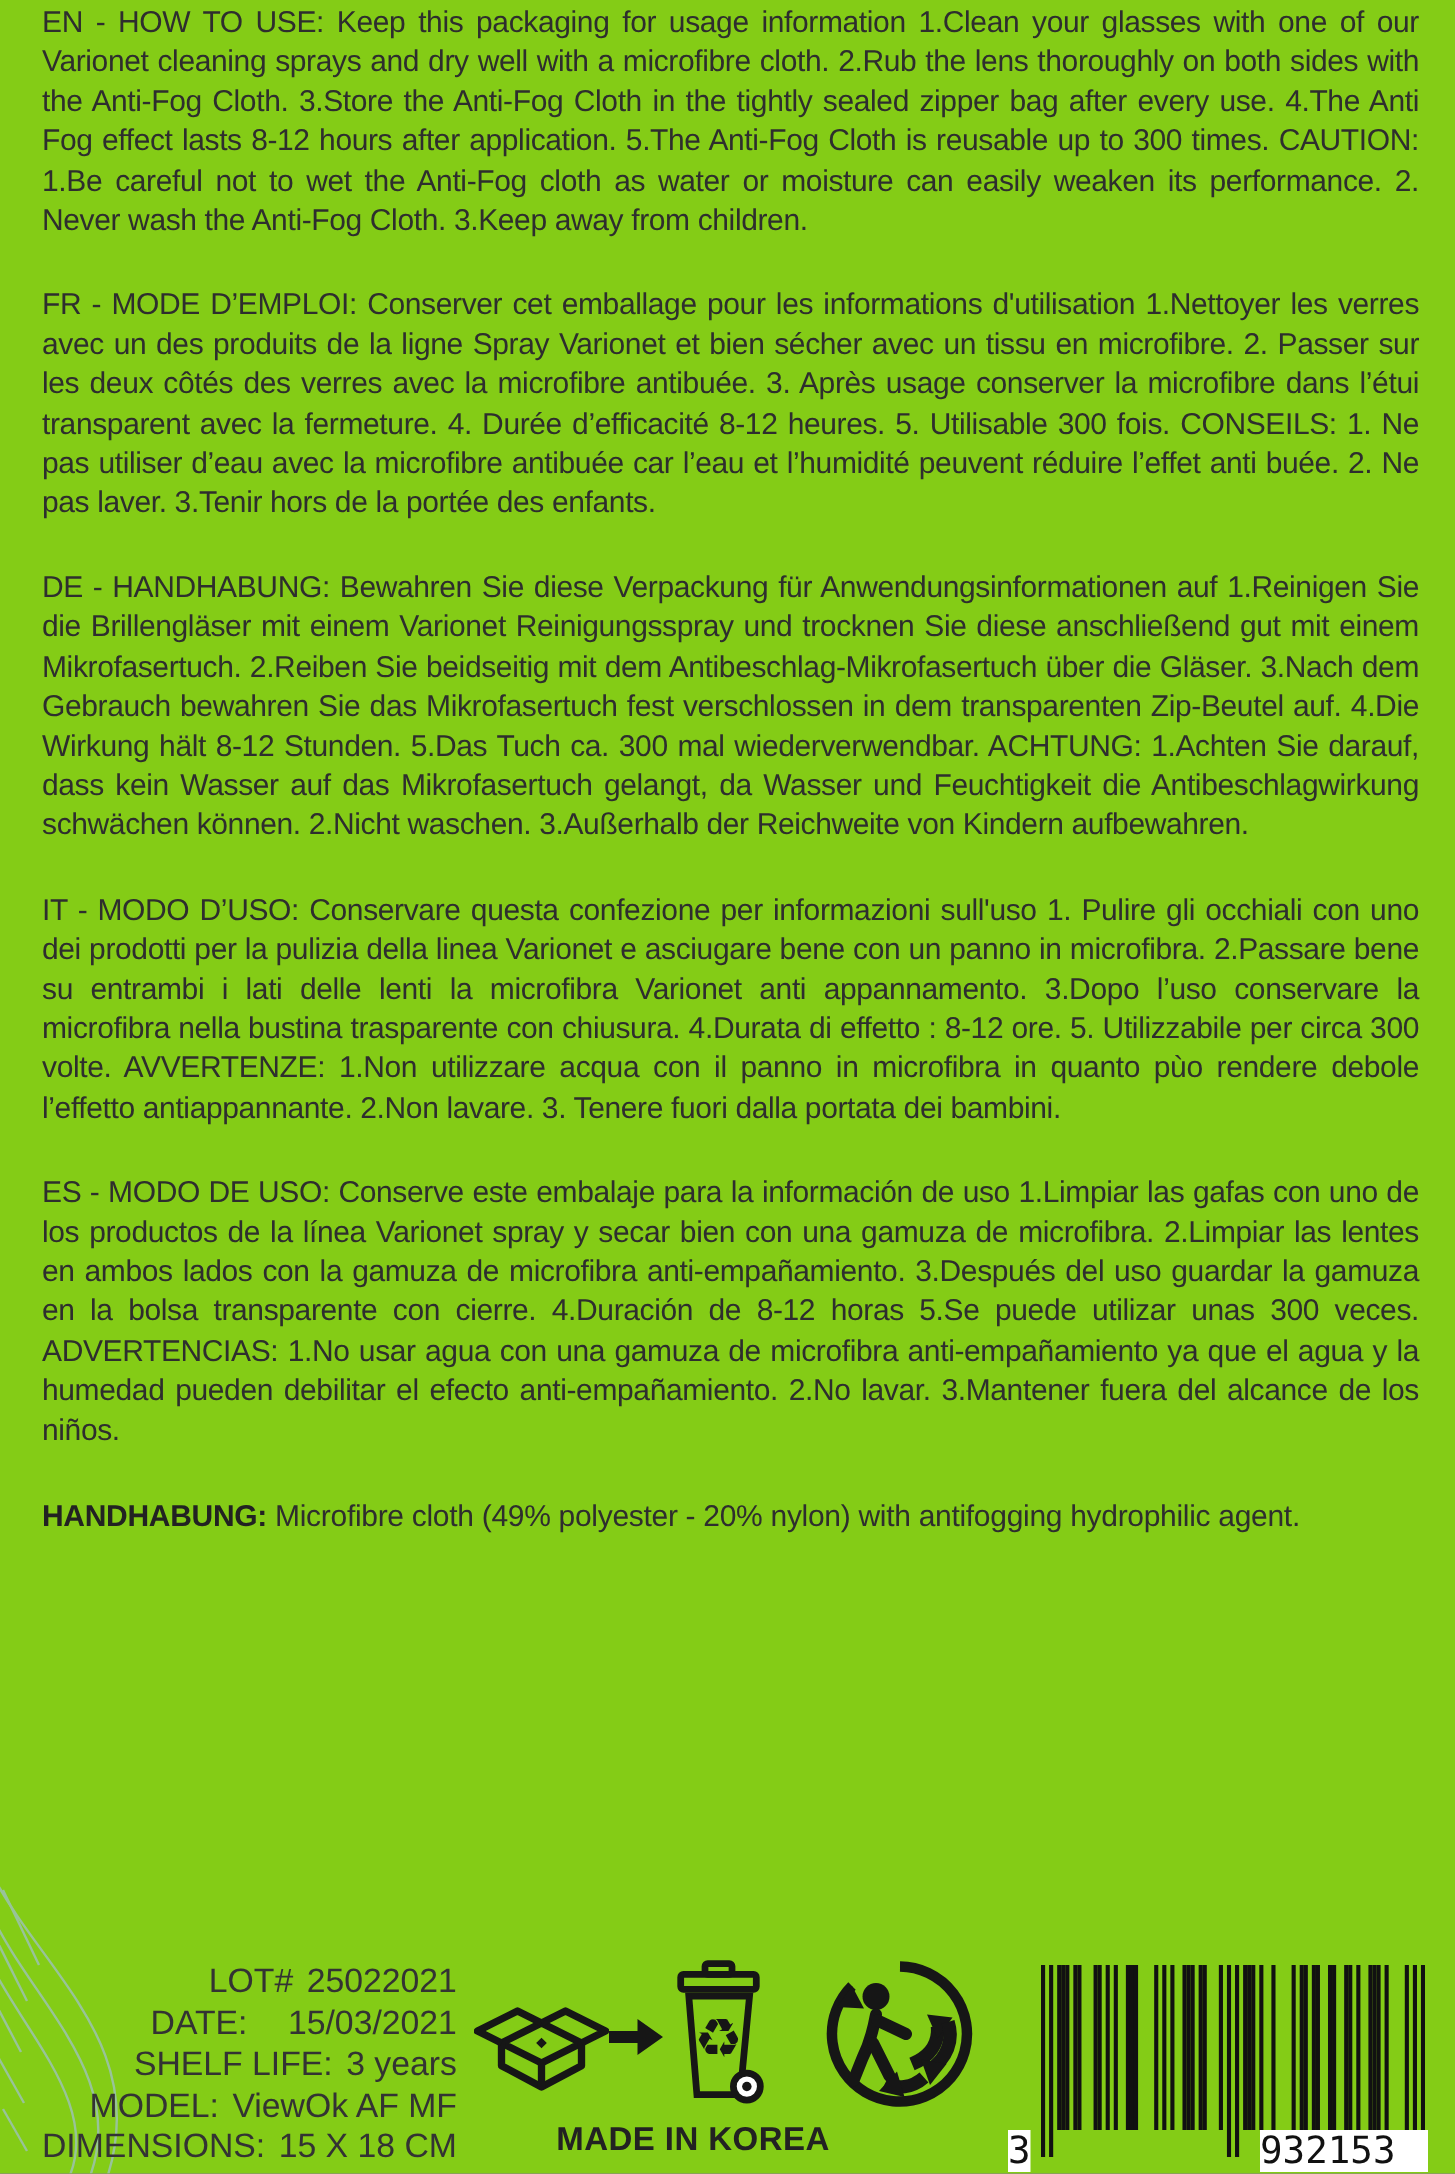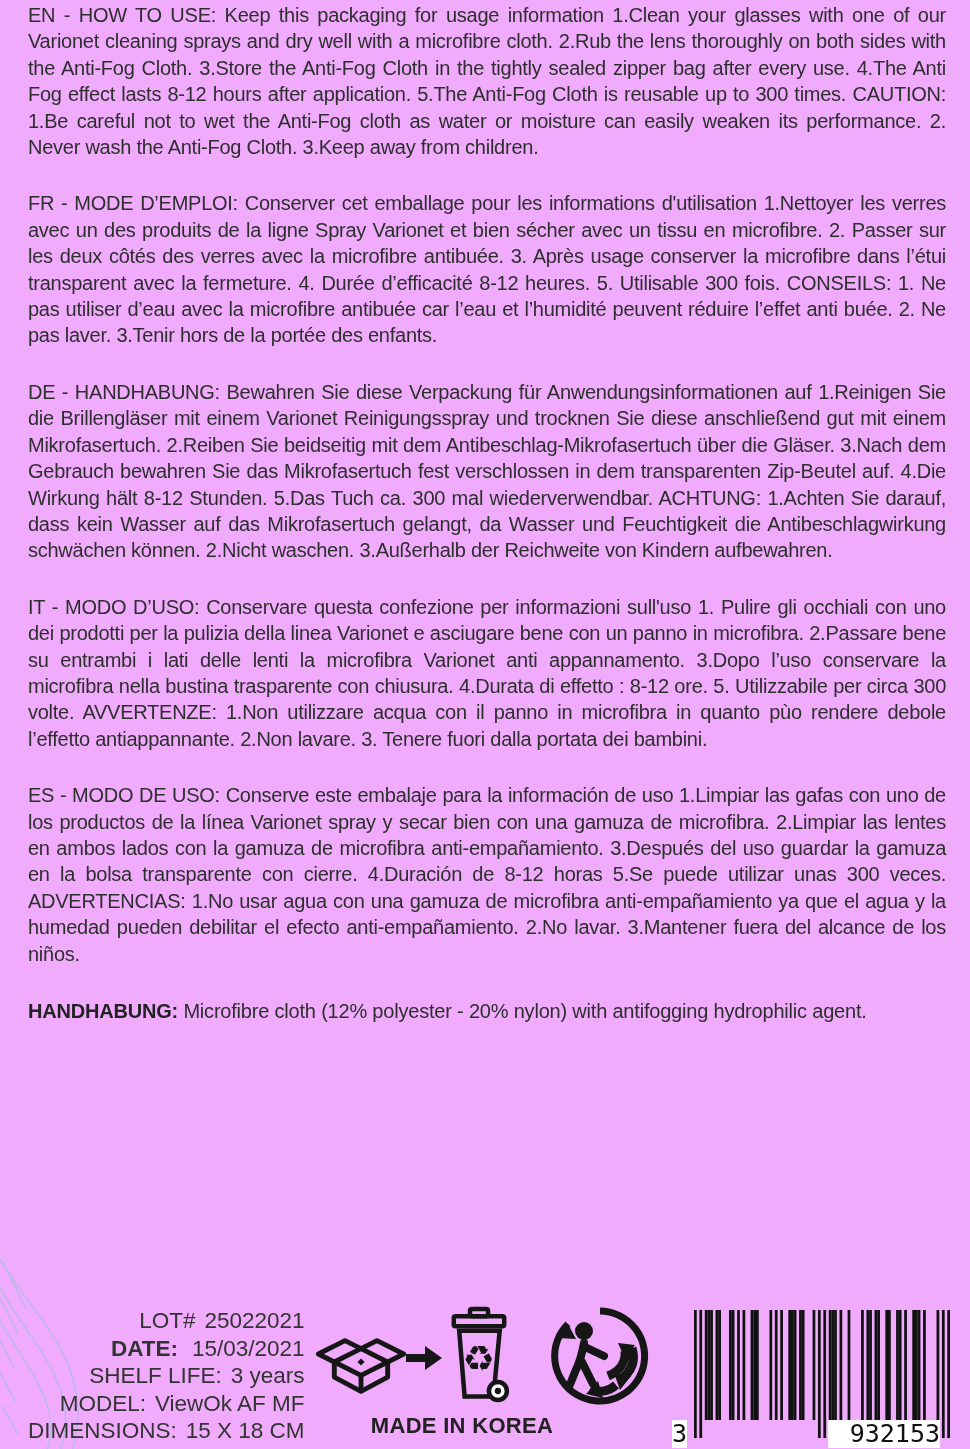--- a/index.html
+++ b/index.html
@@ -1,18 +1,18 @@
 <!DOCTYPE html>
 <html><head>
 <meta charset="utf-8">
 <style>
   html,body{margin:0;padding:0;background:#888;}
   .sheet{
     position:relative;width:970px;height:1449px;margin:0 auto;
-    background:#f0abfc;overflow:hidden;
+    background:#84cc16;overflow:hidden;
     font-family:"Liberation Sans",sans-serif;color:#2e2e2e;
   }
   .text-col{position:absolute;left:28px;right:24px;top:2px;}
   .para{
     margin:0 0 30px 0;text-align:justify;
     font-size:20px;line-height:26.4px;letter-spacing:-0.25px;color:#2e2e2e;
   }
   .details{margin-top:32px;}
   .detail{margin:0 0 7px 0;font-size:20px;line-height:25.5px;letter-spacing:-0.2px;}
   .detail .lbl{font-weight:700;color:#222;}
@@ -25,21 +25,21 @@
     position:absolute;left:362px;top:1413px;width:200px;text-align:center;
     font-weight:700;font-size:22px;letter-spacing:0.3px;color:#222;
   }
   .barcode{position:absolute;left:694px;top:1310px;width:258px;height:139px;}
   .bc-digits span{
     position:absolute;top:110px;font-family:"DejaVu Sans Mono",monospace;
     font-size:25px;line-height:1.1;color:#111;background:#fff;
   }
   .bc-first{left:-22px;}
   .bc-left{left:9px;width:112px;text-align:left;margin-top:32px;}
-  .bc-right{left:134px;width:112px;text-align:right;}
+  .bc-right{left:146px;width:112px;text-align:left;}
   .feather{position:absolute;left:-8px;top:1246px;}
 </style>
 </head>
 <body>
 
 <div class="sheet">
 
   <svg class="feather" width="110" height="210" viewBox="0 0 110 210" fill="none">
     <g stroke="#a3bfe0" stroke-width="1.6" opacity="0.65">
       <path d="M4 6 C 38 70, 110 120, 78 210"></path>
@@ -56,31 +56,31 @@
   <div class="text-col">
     <p class="para">EN - HOW TO USE: Keep this packaging for usage information 1.Clean your glasses with one of our Varionet cleaning sprays and dry well with a microfibre cloth. 2.Rub the lens thoroughly on both sides with the Anti-Fog Cloth. 3.Store the Anti-Fog Cloth in the tightly sealed zipper bag after every use. 4.The Anti Fog effect lasts 8-12 hours after application. 5.The Anti-Fog Cloth is reusable up to 300 times. CAUTION: 1.Be careful not to wet the Anti-Fog cloth as water or moisture can easily weaken its performance. 2. Never wash the Anti-Fog Cloth. 3.Keep away from children.</p>
     <p class="para">FR - MODE D’EMPLOI: Conserver cet emballage pour les informations d'utilisation 1.Nettoyer les verres avec un des produits de la ligne Spray Varionet et bien sécher avec un tissu en microfibre. 2. Passer sur les deux côtés des verres avec la microfibre antibuée.  3. Après usage conserver la microfibre dans l’étui transparent avec la fermeture. 4. Durée d’efficacité 8-12 heures. 5. Utilisable 300 fois. CONSEILS: 1. Ne pas utiliser d’eau avec la microfibre antibuée car l’eau et l’humidité peuvent réduire l’effet anti buée. 2. Ne pas laver. 3.Tenir hors de la portée des enfants.</p>
     <p class="para">DE - HANDHABUNG: Bewahren Sie diese Verpackung für Anwendungsinformationen auf 1.Reinigen Sie die Brillengläser mit einem Varionet Reinigungsspray und trocknen Sie diese anschließend gut mit einem Mikrofasertuch. 2.Reiben Sie beidseitig mit dem Antibeschlag-Mikrofasertuch über die Gläser. 3.Nach dem Gebrauch bewahren Sie das Mikrofasertuch fest verschlossen in dem transparenten Zip-Beutel auf. 4.Die Wirkung hält 8-12 Stunden. 5.Das Tuch ca. 300 mal wiederverwendbar. ACHTUNG: 1.Achten Sie darauf, dass kein Wasser auf das Mikrofasertuch gelangt, da Wasser und Feuchtigkeit die Antibeschlagwirkung schwächen können. 2.Nicht waschen. 3.Außerhalb der Reichweite von Kindern aufbewahren.</p>
     <p class="para">IT - MODO D’USO: Conservare questa confezione per informazioni sull'uso 1. Pulire gli occhiali con uno dei prodotti per la pulizia della linea Varionet e asciugare bene con un panno in microfibra. 2.Passare bene su entrambi i lati delle lenti la microfibra Varionet anti appannamento. 3.Dopo l’uso conservare la microfibra nella bustina trasparente con chiusura. 4.Durata di effetto :  8-12 ore. 5. Utilizzabile per circa 300 volte. AVVERTENZE: 1.Non utilizzare acqua con il panno in microfibra in quanto pùo rendere debole l’effetto antiappannante. 2.Non lavare. 3. Tenere fuori dalla portata dei bambini.</p>
     <p class="para">ES - MODO DE USO: Conserve este embalaje para la información de uso 1.Limpiar las gafas con uno de los productos de la línea Varionet spray y secar bien con una gamuza de microfibra. 2.Limpiar las lentes en ambos lados con la gamuza de microfibra anti-empañamiento. 3.Después del uso guardar la gamuza en la bolsa transparente con cierre. 4.Duración de 8-12 horas 5.Se puede utilizar unas 300 veces. ADVERTENCIAS: 1.No usar agua con una gamuza de microfibra anti-empañamiento ya que el agua y la humedad pueden debilitar el efecto anti-empañamiento. 2.No lavar. 3.Mantener fuera del alcance de los niños.</p>
 
     <div class="details">
       <p class="detail">
         <span class="lbl">HANDHABUNG:</span>
-        <span>Microfibre cloth (12% polyester - 20% nylon) with antifogging hydrophilic agent.</span>
+        <span>Microfibre cloth (49% polyester - 20% nylon) with antifogging hydrophilic agent.</span>
       </p>
     </div>
   </div>
 
   <div class="meta">
     <div class="meta-row">
       <span class="lbl">LOT#</span><span>25022021</span>
     </div>
     <div class="meta-row">
-      <span class="lbl" style="margin-right:14px;font-weight:bold;">DATE:</span><span>15/03/2021</span>
+      <span class="lbl" style="margin-right:27px;">DATE:</span><span>15/03/2021</span>
     </div>
     <div class="meta-row">
       <span class="lbl">SHELF LIFE:</span><span>3 years</span>
     </div>
     <div class="meta-row">
       <span class="lbl">MODEL:</span><span>ViewOk AF MF</span>
     </div>
     <div class="meta-row">
       <span class="lbl">DIMENSIONS:</span><span>15 X 18 CM</span>
     </div>

